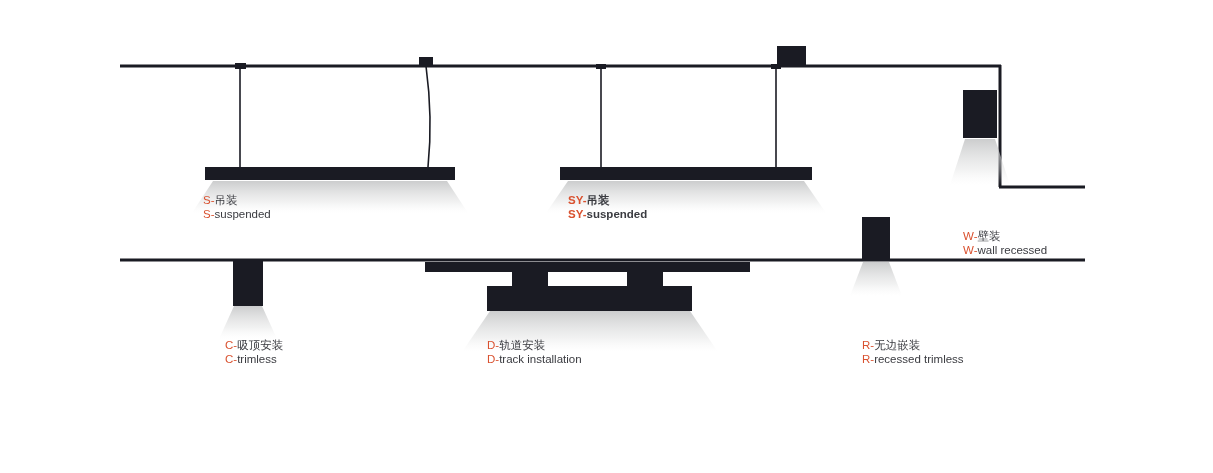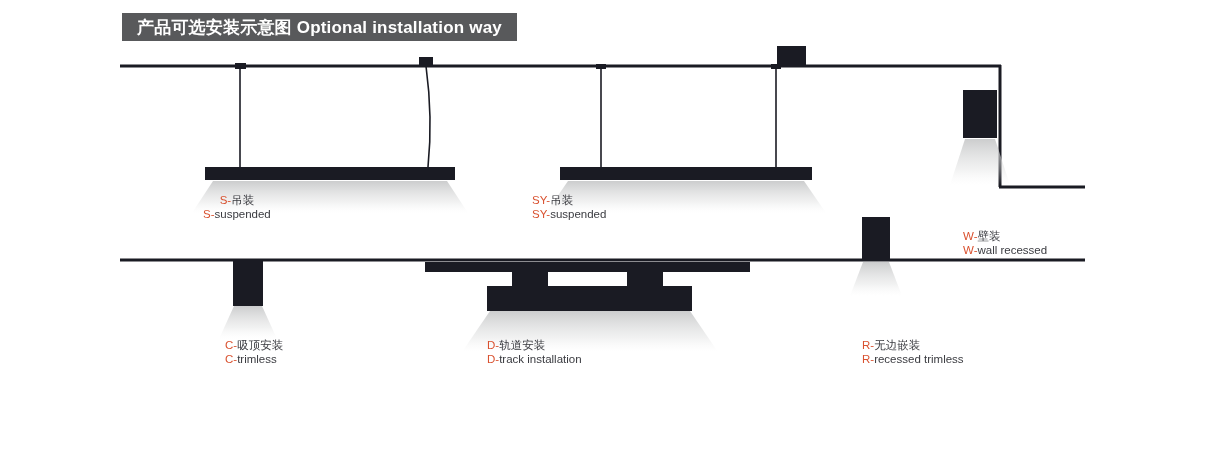--- a/index.html
+++ b/index.html
@@ -65,21 +65,20 @@
   }
   .label .accent{
     color:var(--accent);
   }
 </style>
 </head>
 <body>
 
 <div class="stage">
 
-  <div class="banner">产品可选安装示意图 Optional installation way</div>
 
   <svg class="diagram-svg" width="1213" height="473" viewBox="0 0 1213 473">
     <defs>
       <linearGradient id="beamGrad" x1="0" y1="0" x2="0" y2="1">
         <stop offset="0" stop-color="#c9cacb" style="stop-color:var(--beam)" stop-opacity="0.95"></stop>
         <stop offset="0.65" stop-color="#dcdddd" stop-opacity="0.4"></stop>
         <stop offset="1" stop-color="#f0f0f0" stop-opacity="0"></stop>
       </linearGradient>
     </defs>
 
@@ -113,26 +112,26 @@
     <polygon class="beam" points="490,311 690,311 718,352 462,352"></polygon>
     <rect class="fixture" x="425" y="262" width="325" height="10"></rect>
     <rect class="fixture" x="512" y="272" width="36" height="14"></rect>
     <rect class="fixture" x="627" y="272" width="36" height="14"></rect>
     <rect class="fixture" x="487" y="286" width="205" height="25"></rect>
 
     <polygon class="beam" points="863,262 889,262 902,296 850,296"></polygon>
     <rect class="fixture" x="862" y="217" width="28" height="43"></rect>
   </svg>
 
-  <div class="label" style="left:203px; top:193px;text-align:center;">
+  <div class="label" style="left:203px; top:193px;">
     <div><span class="accent">S-</span><span>吊装</span></div>
     <div><span class="accent">S-</span><span>suspended</span></div>
   </div>
 
-  <div class="label" style="left:532px; top:193px;">
+  <div class="label" style="left:568px; top:193px;font-weight:bold;">
     <div><span class="accent">SY-</span><span>吊装</span></div>
     <div><span class="accent">SY-</span><span>suspended</span></div>
   </div>
 
   <div class="label" style="left:963px; top:193px;margin-top:36px;">
     <div><span class="accent">W-</span><span>壁装</span></div>
     <div><span class="accent">W-</span><span>wall recessed</span></div>
   </div>
 
   <div class="label" style="left:225px; top:338px;">

